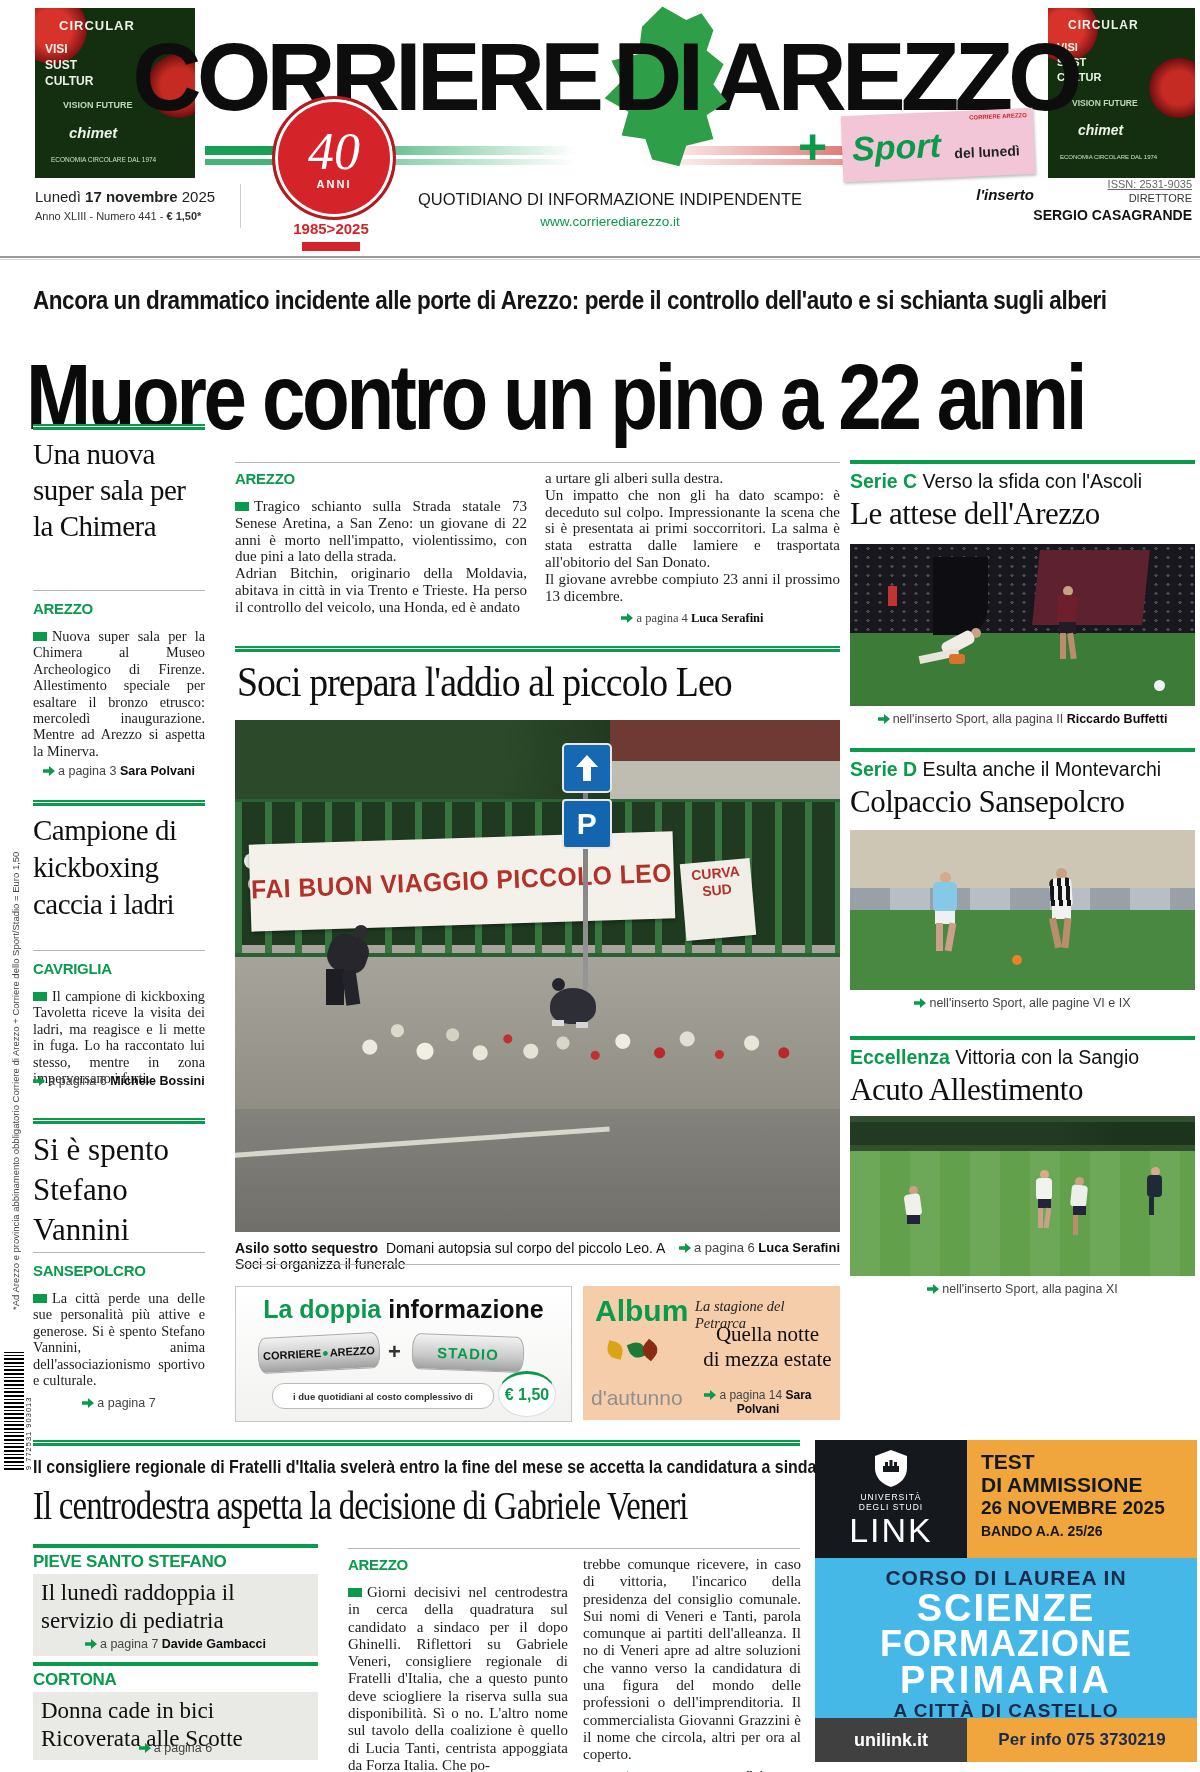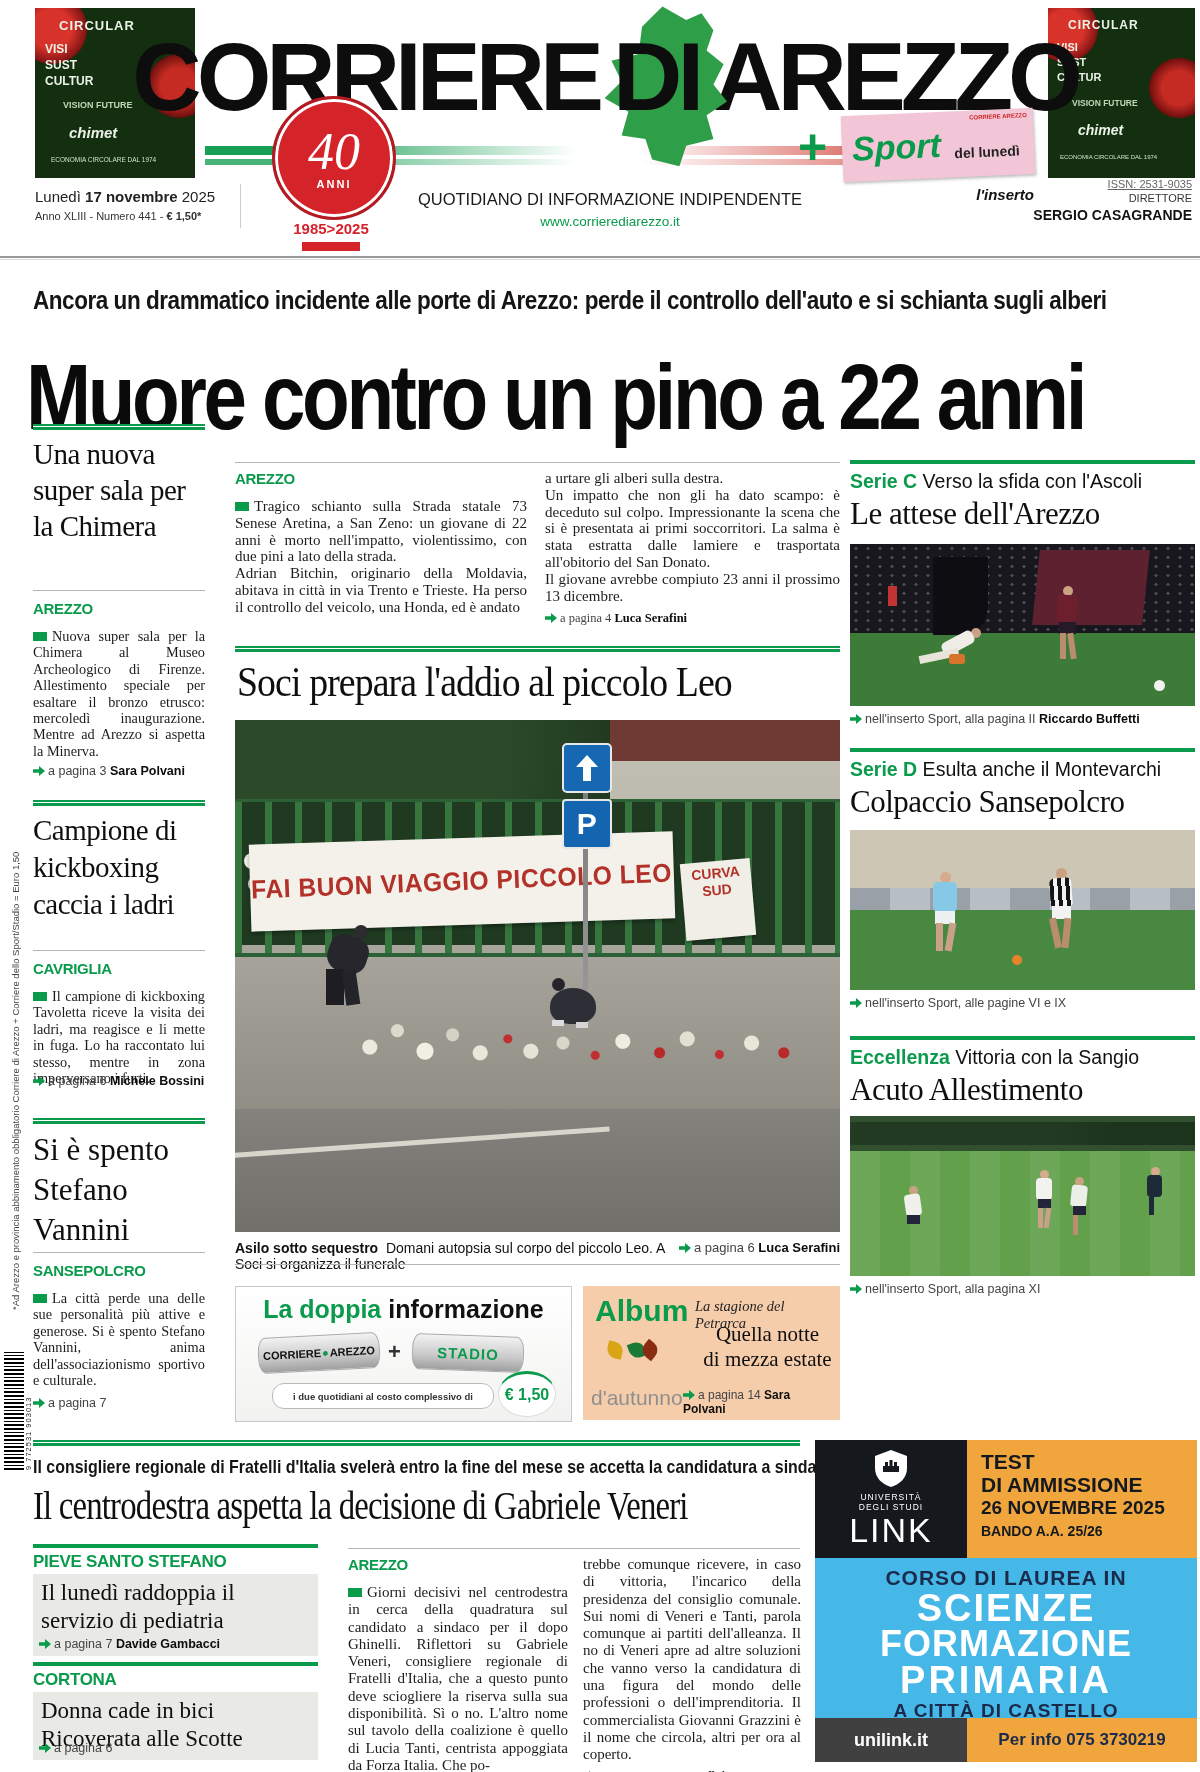--- a/index.html
+++ b/index.html
@@ -9,21 +9,21 @@
   .serif{font-family:"Liberation Serif",serif;}
   .green{color:#0a9a4c;}
   .nowrap{white-space:nowrap;}
   
   .grule{background:#0a9a4c;height:4px;}
   .grule2{height:6px;background:linear-gradient(#0a9a4c 0 2px,#fff 2px 3.5px,#0a9a4c 3.5px 6px);}
   .hair{border-top:1px solid #b5b5b5;height:0;}
   .tag{color:#0a9a4c;font-weight:bold;font-size:15px;letter-spacing:-.3px;}
   .bodytxt{font-family:"Liberation Serif",serif;font-size:14.3px;line-height:16.4px;text-align:justify;color:#1c1c1c;}
   .sq{display:inline-block;width:14px;height:9px;background:#0a9a4c;margin-right:5px;}
-  .byline{font-size:12.5px;color:#444;text-align:left;}
+  .byline{font-size:12.5px;color:#444;text-align:center;}
   .byline b{color:#0d0d0d;}
   .ar{vertical-align:-1px;margin-right:3px;}
   .headserif{font-family:"Liberation Serif",serif;color:#0f0f0f;}
   .photo{position:absolute;overflow:hidden;}
   .fig{position:absolute;}
   .gbox{background:#e9e9e6;position:absolute;}
   
   .mast-title{font-weight:bold;font-size:96px;letter-spacing:-5px;color:#0d0d0d;display:flex;align-items:center;justify-content:center;gap:14px;line-height:1;}
   .diwrap{position:relative;display:inline-block;}
   .diwrap svg{position:absolute;left:-42px;top:-26px;z-index:0;}

